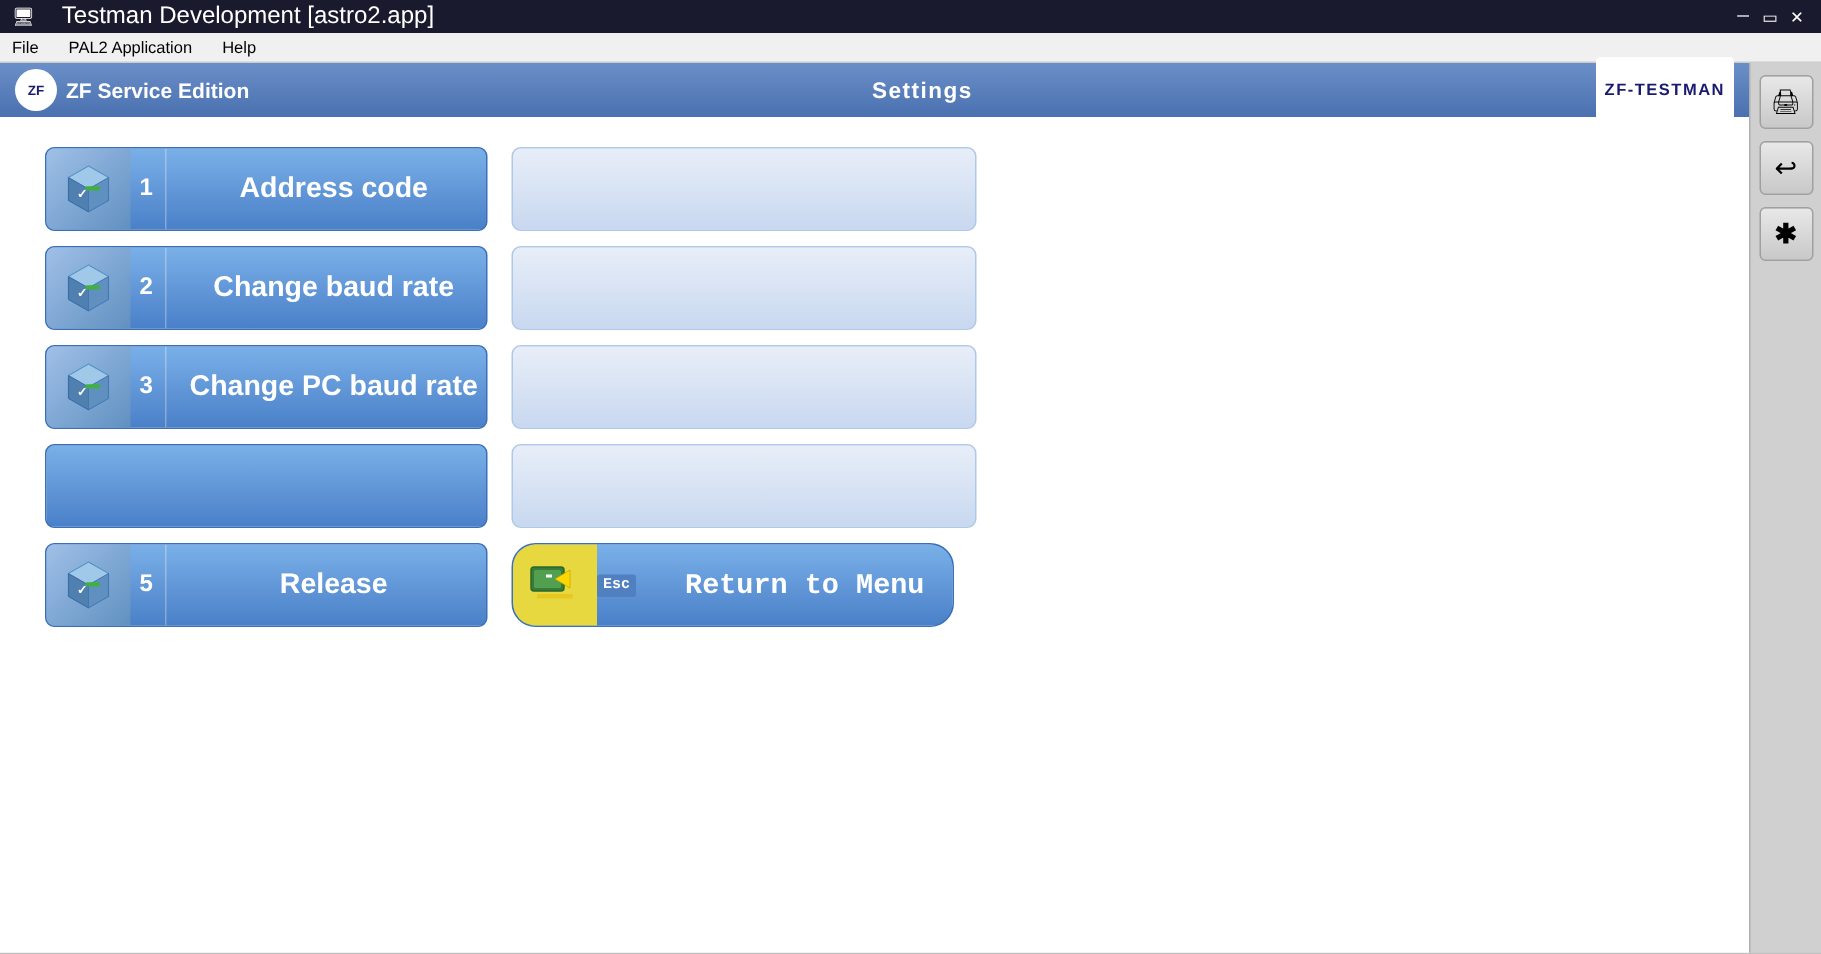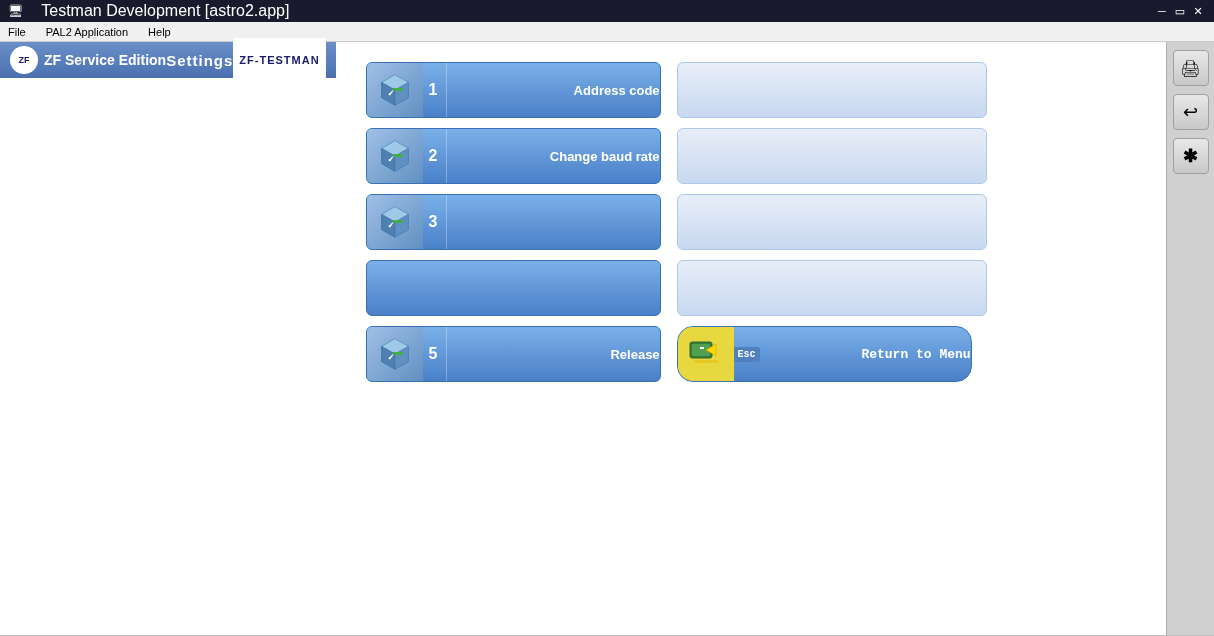--- a/index.html
+++ b/index.html
@@ -59,21 +59,21 @@
       width: 1214px;
       height: 593px;
       background: #d6d6d6;
     }
 
     
     .main-content {
       flex: 1;
       background: white;
       display: flex;
-      flex-direction: row;
+      flex-direction: column;
     }
 
     
     .header-bar {
       background: linear-gradient(to bottom, #6a8fc8, #4a70b0);
       height: 36px;
       display: flex;
       align-items: center;
       justify-content: space-between;
       padding: 0 10px;
@@ -162,25 +162,25 @@
       font-weight: bold;
       padding: 0 8px 0 6px;
       border-right: 1px solid rgba(255,255,255,0.3);
       height: 100%;
       display: flex;
       align-items: center;
     }
 
     .btn-label {
       color: white;
-      font-size: 13px;
+      font-size: 19px;
       font-weight: 600;
       padding-left: 10px;
       flex: 1;
-      text-align: right;
+      text-align: center;
     }
 
     
     .info-box {
       width: 310px;
       height: 56px;
       background: linear-gradient(to bottom, #e8eef8, #c8d8f0);
       border: 1px solid #b0c8e8;
       border-radius: 6px;
     }
@@ -343,20 +343,21 @@
             <svg class="cube-svg" viewBox="0 0 40 40">
               <polygon points="20,4 34,12 34,28 20,36 6,28 6,12" fill="#7ab0d8" stroke="#5090c0" stroke-width="1"></polygon>
               <polygon points="20,4 34,12 20,20 6,12" fill="#a0c8e8" stroke="#5090c0" stroke-width="0.5"></polygon>
               <polygon points="6,12 20,20 20,36 6,28" fill="#5080b0" stroke="#3060a0" stroke-width="0.5"></polygon>
               <polygon points="34,12 20,20 20,36 34,28" fill="#6090c0" stroke="#4070b0" stroke-width="0.5"></polygon>
               <text x="12" y="26" font-size="9" fill="white" font-weight="bold">✓</text>
               <rect x="18" y="18" width="10" height="3" rx="1" fill="#40b040"></rect>
             </svg>
           </div>
           <span class="btn-number">3</span>
+          <span class="btn-label">Change PC baud rate</span>
         </button>
         <div class="info-box"></div>
       </div>
 
       <div class="menu-row">
         <button class="menu-btn-empty">
         </button>
         <div class="info-box"></div>
       </div>
 

